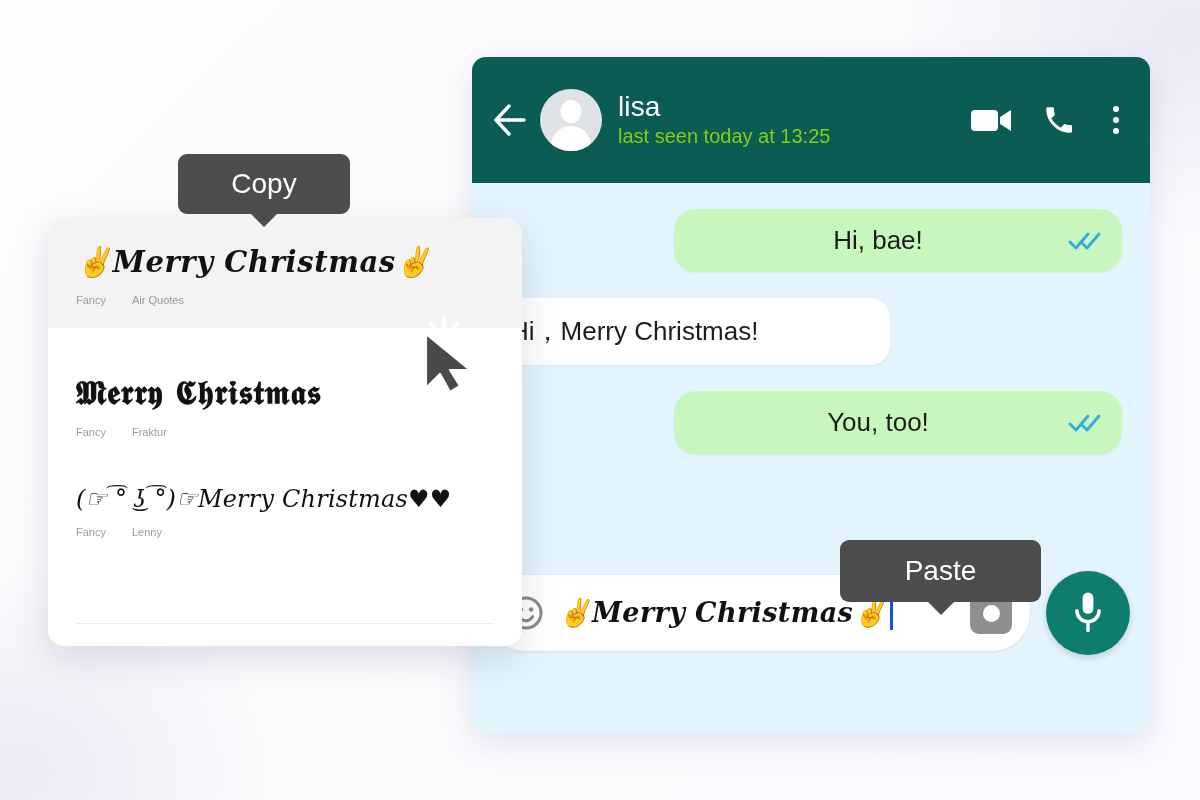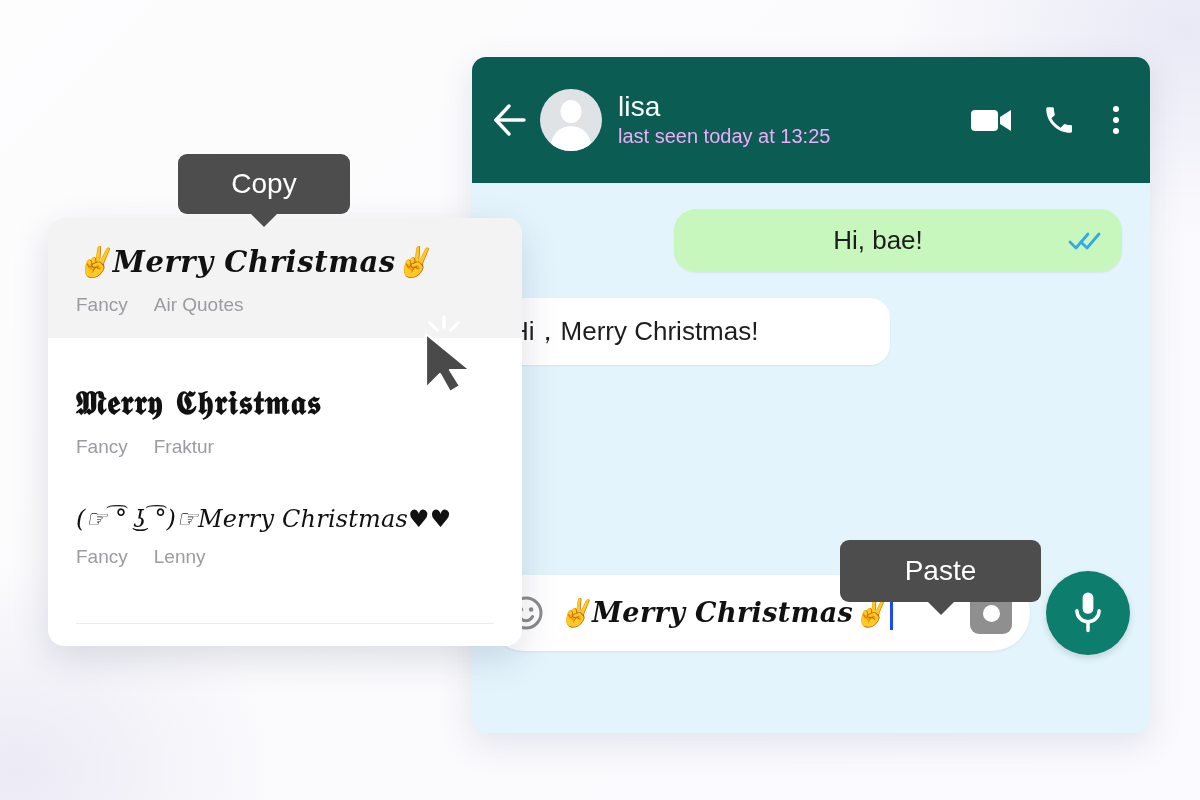--- a/index.html
+++ b/index.html
@@ -85,21 +85,21 @@
   }
 
   .peer-info { flex: 1 1 auto; min-width: 0; }
   .peer-name {
     color: #ffffff;
     font-size: 28px;
     line-height: 1.12;
     letter-spacing: 0.1px;
   }
   .peer-status {
-    color: #f0abfc;
+    color: #84cc16;
     font-size: 20px;
     line-height: 1.25;
     margin-top: 2px;
   }
 
   .header-actions {
     display: flex;
     align-items: center;
     gap: 28px;
     flex: 0 0 auto;
@@ -284,21 +284,21 @@
     font-style: italic;
     font-size: 24px;
     letter-spacing: 0.2px;
   }
 
   .tags {
     margin-top: 12px;
     display: flex;
     gap: 26px;
     color: #9b9ba1;
-    font-size: 19px;
+    font-size: 11px;
   }
   .font-row.highlighted .tags { margin-top: 14px; }
 
   .row-gap-1 { height: 26px; }
   .row-gap-2 { height: 14px; }
 
   .card-divider {
     position: absolute;
     left: 28px;
     right: 28px;
@@ -397,20 +397,31 @@
         </span>
       </div>
     </div>
 
     <div class="row in">
       <div class="bubble in">
         <span>Hi，Merry Christmas!</span>
       </div>
     </div>
 
+    <div class="row out">
+      <div class="bubble out">
+        <span>You, too!</span>
+        <span class="ticks">
+          <svg width="34" height="20" viewBox="0 0 34 20" aria-hidden="true">
+            <path d="M2 11 L8 17 L20 3" fill="none" stroke="#34a9e8" stroke-width="2.8" stroke-linecap="round" stroke-linejoin="round"></path>
+            <path d="M13 11 L19 17 L31 3" fill="none" stroke="#34a9e8" stroke-width="2.8" stroke-linecap="round" stroke-linejoin="round"></path>
+          </svg>
+        </span>
+      </div>
+    </div>
   </div>
 
   <div class="input-area">
     <div class="input-box">
       <span class="emoji-btn">
         <svg width="36" height="36" viewBox="0 0 24 24" aria-hidden="true">
           <circle cx="12" cy="12" r="10" fill="none" stroke="#8a8a8a" stroke-width="2"></circle>
           <circle cx="8.6" cy="9.6" r="1.5" fill="#8a8a8a"></circle>
           <circle cx="15.4" cy="9.6" r="1.5" fill="#8a8a8a"></circle>
           <path d="M7.6 14.4c1.3 1.9 3 2.8 4.4 2.8s3.1-.9 4.4-2.8" fill="none" stroke="#8a8a8a" stroke-width="2" stroke-linecap="round"></path>

